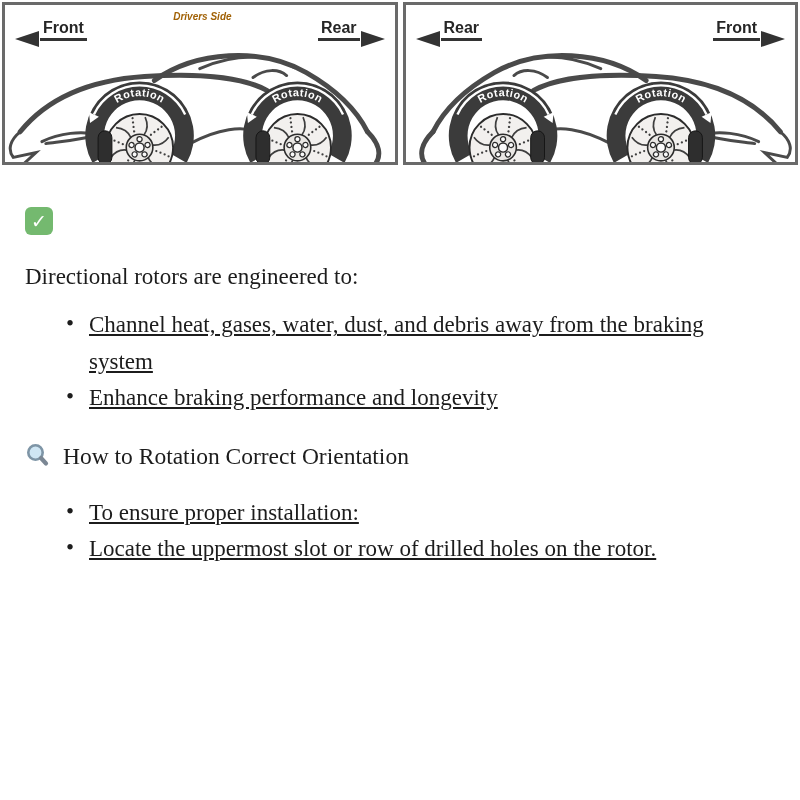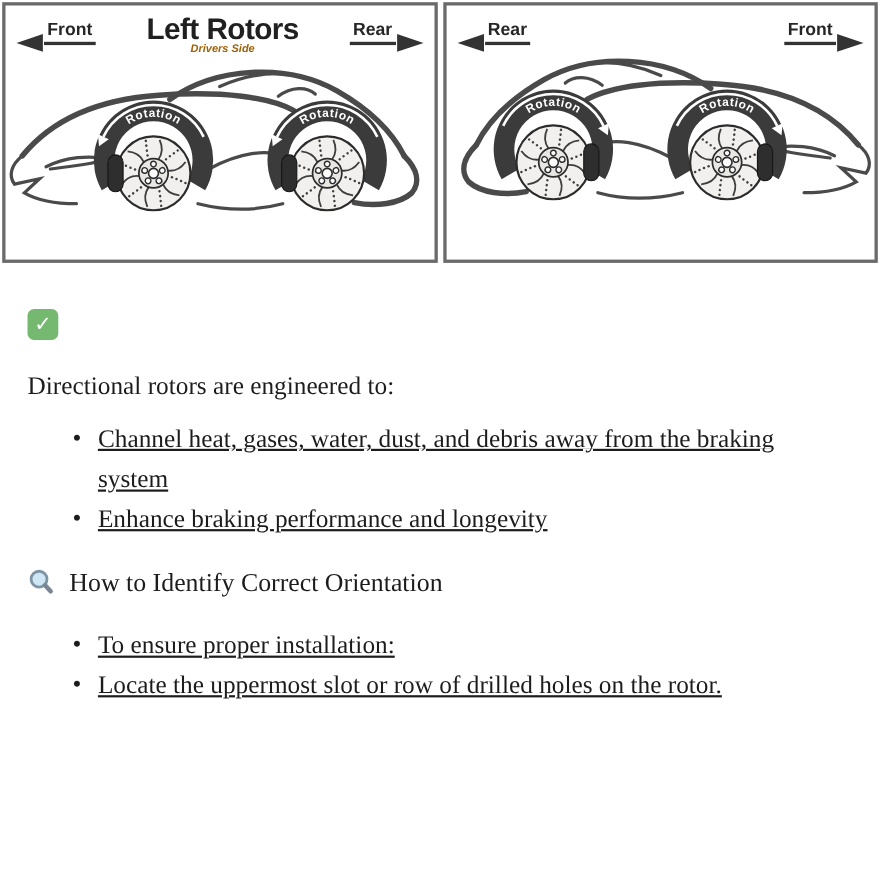--- a/index.html
+++ b/index.html
@@ -5,21 +5,21 @@
   * { box-sizing: border-box; }
   html,body { margin:0; padding:0; }
   body {
     width:800px; height:800px; overflow:hidden; background:#ffffff;
     font-family:"Liberation Serif", serif; color:#1c1c1c;
   }
 
   
   .diagram { display:flex; gap:5px; padding:2px 2px 0 2px; }
   .panel {
-    flex:1; height:237px; border:3px solid #6a6a6a; background:#fff;
+    flex:1; height:163px; border:3px solid #6a6a6a; background:#fff;
     overflow:hidden; position:relative;
   }
   .panel-header {
     display:flex; justify-content:space-between; align-items:flex-start;
     padding:7px 10px 0 10px; font-family:"Liberation Sans", sans-serif;
   }
   .titles { flex:1; text-align:center; line-height:1.05; }
   .panel-title { font-weight:700; font-size:27px; letter-spacing:-0.5px; color:#202020; }
   .panel-subtitle { font-weight:700; font-style:italic; font-size:10px; color:#a16207; }
   .dir { display:flex; align-items:flex-end; margin-top:7px; }
@@ -74,21 +74,20 @@
 
   <section class="diagram">
 
     <div class="panel">
       <div class="panel-header">
         <div class="dir">
           <span class="tri tri-left"></span>
           <span class="dir-label">Front</span>
         </div>
         <div class="titles">
-          <div class="panel-title">Left Rotors</div>
           <div class="panel-subtitle">Drivers Side</div>
         </div>
         <div class="dir">
           <span class="dir-label">Rear</span>
           <span class="tri tri-right"></span>
         </div>
       </div>
 
       <svg class="car-svg" viewBox="0 0 392 152">
         <defs>
@@ -207,21 +206,21 @@
     <ul class="blist">
       <li>Channel heat, gases, water, dust, and debris away from the braking system</li>
       <li>Enhance braking performance and longevity</li>
     </ul>
 
     <h2 class="sec reg">
       <svg class="mag-icon" viewBox="0 0 27 27">
         <circle cx="10.5" cy="9.5" r="7.2" fill="#cfe6f4" stroke="#7e95a6" stroke-width="2.6"></circle>
         <path d="M 16 15 L 21 20.5" stroke="#7b8794" stroke-width="4.2" stroke-linecap="round"></path>
       </svg>
-      <span>How to Identify Correct Orientation</span>
+      <span>How to Rotation Correct Orientation</span>
     </h2>
 
     <ul class="blist">
       <li>To ensure proper installation:</li>
       <li>Locate the uppermost slot or row of drilled holes on the rotor.</li>
     </ul>
 
   </article>
 </main>
 

